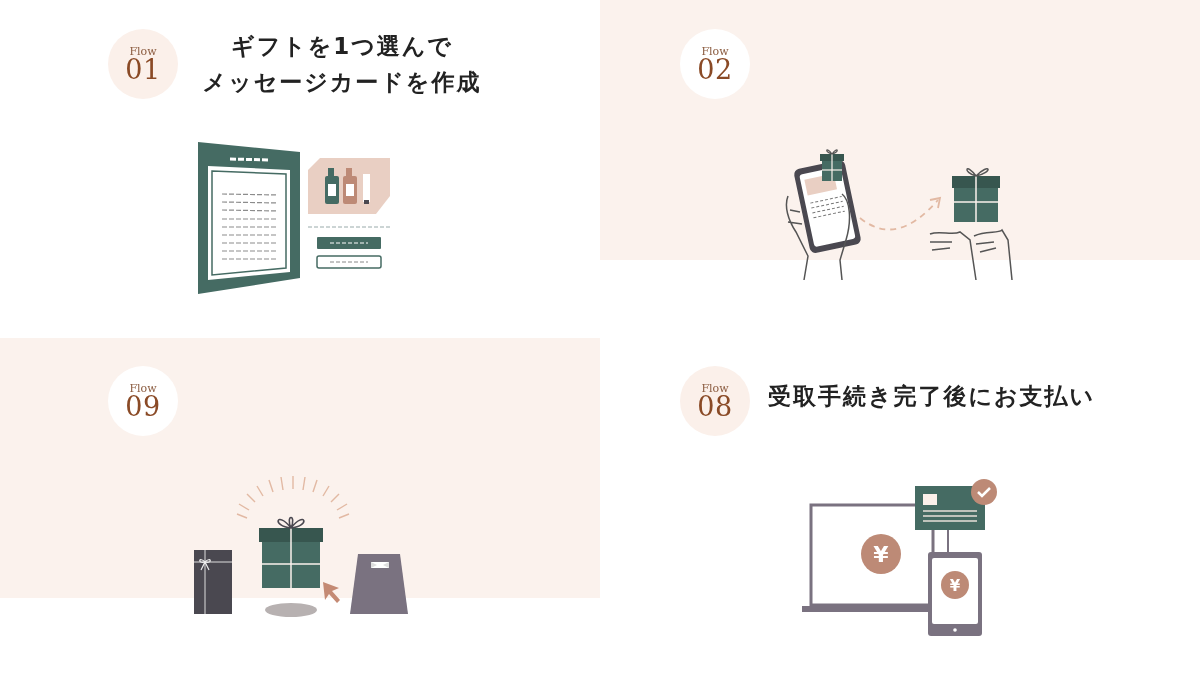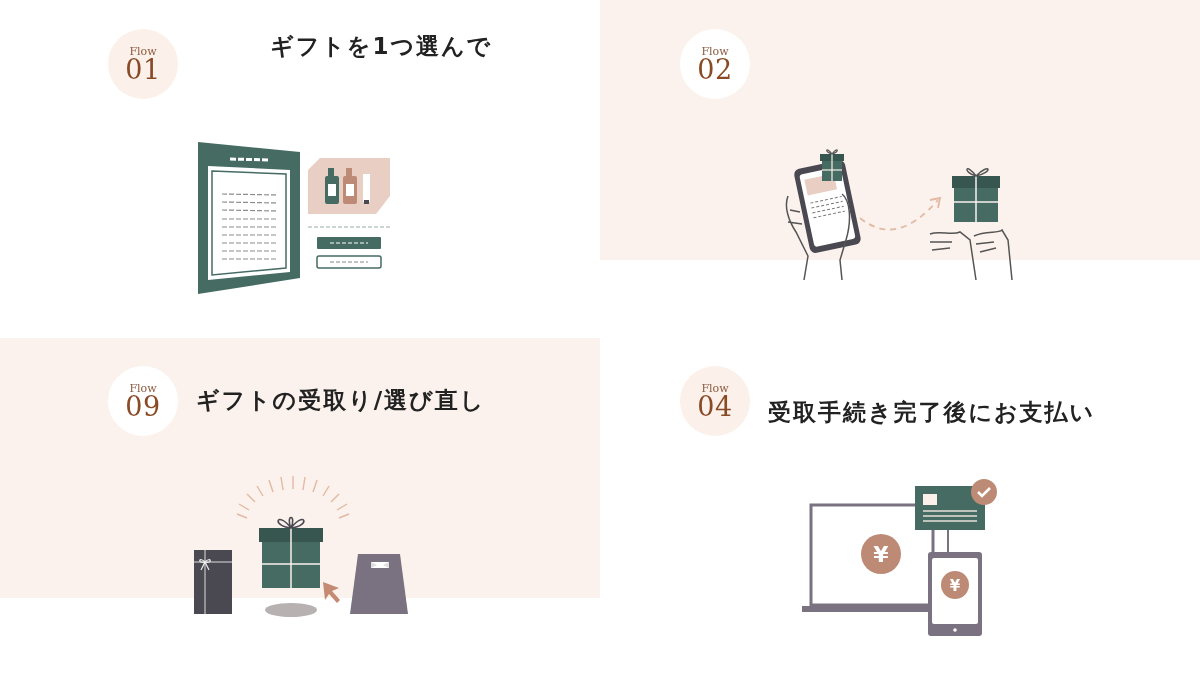--- a/index.html
+++ b/index.html
@@ -17,35 +17,36 @@
     font-family: "DejaVu Serif", serif; color: #8a4a26;
   }
   .q1 .badge, .q4 .badge { background: #fbf0ea; }
   .q2 .badge, .q3 .badge { background: #ffffff; }
   .badge .flow { font-size: 11px; line-height: 12px; color: #8a5a3e; }
   .badge .num { font-size: 27px; line-height: 24px; letter-spacing: 0.5px; }
   .title {
     position: absolute; font-size: 23px; font-weight: bold; color: #222;
     letter-spacing: 2px; line-height: 36px; white-space: nowrap;
   }
-  .title.center { text-align: right; }
+  .title.center { text-align: center; }
   .illus { position: absolute; }
 </style>
 </head>
 <body>
 
 <div class="grid">
 
   <section class="quad q1">
     <div class="badge" style="left:108px;top:29px;">
       <span class="flow">Flow</span>
       <span class="num">01</span>
     </div>
     <div class="title center" style="left:192px;top:28px;width:300px;">
       <div>ギフトを1つ選んで</div>
+      <div>メッセージカードを作成</div>
     </div>
     <svg class="illus" style="left:190px;top:138px;" width="220" height="160" viewBox="0 0 220 160">
 
       <polygon points="8,4 110,14 110,140 8,156" fill="#456b63"></polygon>
       <polygon points="18,28 100,32 100,134 18,142" fill="#fff"></polygon>
       <polygon points="22,33 96,36 96,130 22,137" fill="none" stroke="#456b63" stroke-width="1.5"></polygon>
       <g stroke="#fff" stroke-width="3" stroke-dasharray="6 2">
         <line x1="40" y1="21" x2="80" y2="22"></line>
       </g>
       <g stroke="#8c8c8c" stroke-width="1.2" stroke-dasharray="5 2">
@@ -115,23 +116,20 @@
       <path d="M196,36 C186,22 182,32 196,36 C210,22 214,32 196,36" fill="none" stroke="#555" stroke-width="1.5"></path>
 
       <path d="M150,94 C160,90 172,96 180,92 L190,100 L196,140 M150,102 L172,102 M152,110 L170,108 M194,96 C206,90 218,94 222,90 L228,100 L232,140 M196,104 L214,102 M200,112 L216,108" fill="none" stroke="#555" stroke-width="1.5"></path>
     </svg>
   </section>
 
   <section class="quad q3">
     <div class="badge" style="left:108px;top:28px;">
       <span class="flow">Flow</span>
       <span class="num">09</span>
-    </div>
-    <div class="title" style="left:196px;top:44px;">
-      <span>ギフトの受取り/選び直し</span>
     </div>
     <svg class="illus" style="left:185px;top:132px;" width="230" height="160" viewBox="0 0 230 160">
 
       <g stroke="#e2b9a3" stroke-width="1.4">
         <line x1="52" y1="44" x2="62" y2="48"></line>
         <line x1="54" y1="34" x2="64" y2="40"></line>
         <line x1="62" y1="24" x2="70" y2="32"></line>
         <line x1="72" y1="16" x2="78" y2="26"></line>
         <line x1="84" y1="10" x2="88" y2="22"></line>
         <line x1="96" y1="7" x2="98" y2="20"></line>
@@ -161,23 +159,23 @@
       <polygon points="173,84 215,84 223,144 165,144" fill="#7a7280"></polygon>
       <rect x="186" y="92" width="18" height="6" fill="#fff"></rect>
       <polygon points="186,92 192,95 186,98" fill="#ddd"></polygon>
       <polygon points="204,92 198,95 204,98" fill="#ddd"></polygon>
     </svg>
   </section>
 
   <section class="quad q4">
     <div class="badge" style="left:80px;top:28px;">
       <span class="flow">Flow</span>
-      <span class="num">04</span>
-    </div>
-    <div class="title" style="left:168px;top:56px;">
+      <span class="num">08</span>
+    </div>
+    <div class="title" style="left:168px;top:40px;">
       <span>受取手続き完了後にお支払い</span>
     </div>
     <svg class="illus" style="left:195px;top:130px;" width="215" height="175" viewBox="0 0 215 175">
 
       <rect x="16" y="37" width="122" height="100" fill="#fff" stroke="#7a7280" stroke-width="3"></rect>
       <rect x="7" y="138" width="140" height="6" fill="#7a7280"></rect>
 
       <circle cx="86" cy="86" r="20" fill="#bd8a76"></circle>
       <text x="86" y="94" text-anchor="middle" font-family="DejaVu Sans, sans-serif" font-size="22" font-weight="bold" fill="#fff">¥</text>
 

